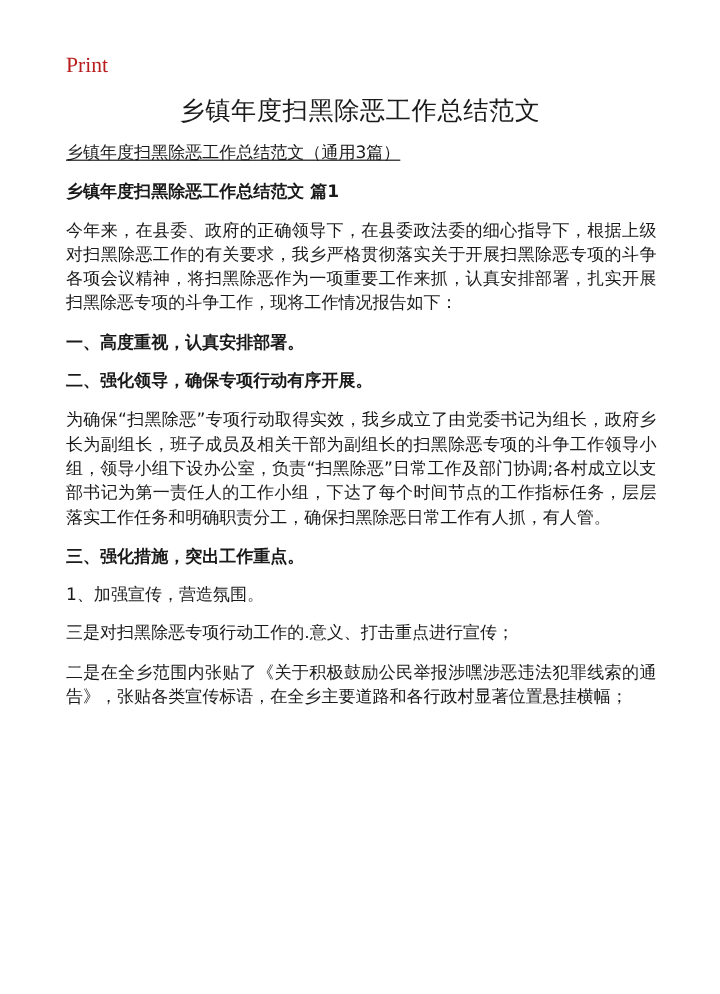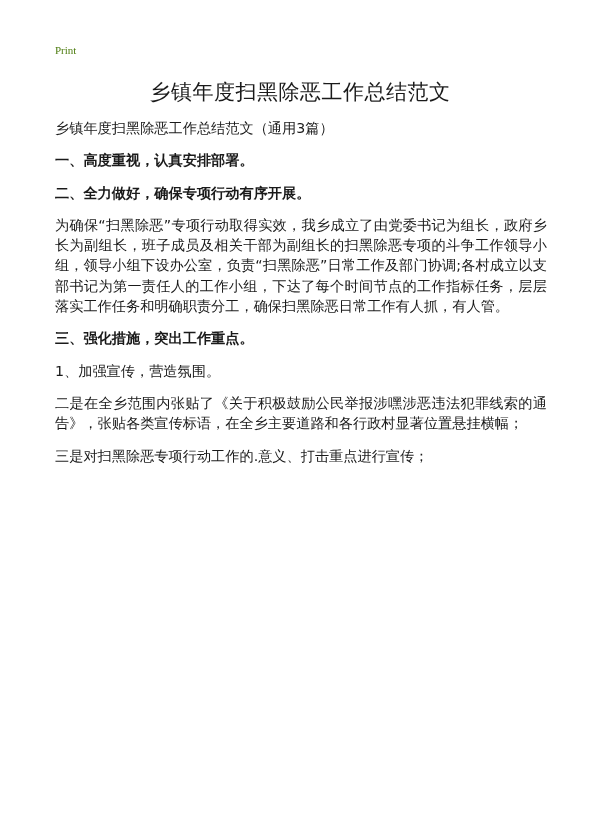--- a/index.html
+++ b/index.html
@@ -4,43 +4,45 @@
 <style>
   html, body { margin: 0; padding: 0; background: #ffffff; }
   body {
     width: 600px; height: 828px; overflow: hidden; position: relative;
     color: #1a1a1a;
     font-family: "DejaVu Sans", sans-serif;
   }
   .print {
     position: absolute; left: 55px; top: 44px;
     font-family: "Liberation Serif", "DejaVu Serif", serif;
-    font-size: 11px; color: #4d7c0f; text-align: right;
+    font-size: 18px; color: #b91c1c; text-align: right;
   }
   .title {
     position: absolute; left: 0; top: 78px; width: 600px; text-align: center;
     font-size: 21px; font-weight: normal; margin: 0; letter-spacing: 0.5px;
   }
   .content {
     position: absolute; left: 55px; top: 118px; width: 492px;
     font-size: 14.2px; line-height: 20.3px;
   }
   .content p { margin: 0 0 12px 0; text-align: justify; }
-  .content .subtitle { margin-bottom: 12px; }
+  .content .subtitle { margin-bottom: 12px; text-decoration: underline; }
   .content .h { font-weight: bold; margin-bottom: 12px; }
 </style>
 </head>
 <body>
 
 <div class="print">Print</div>
 
 <h1 class="title">乡镇年度扫黑除恶工作总结范文</h1>
 
 <div class="content">
   <p class="subtitle">乡镇年度扫黑除恶工作总结范文（通用3篇）</p>
+  <p class="h">乡镇年度扫黑除恶工作总结范文 篇1</p>
+  <p>今年来，在县委、政府的正确领导下，在县委政法委的细心指导下，根据上级对扫黑除恶工作的有关要求，我乡严格贯彻落实关于开展扫黑除恶专项的斗争各项会议精神，将扫黑除恶作为一项重要工作来抓，认真安排部署，扎实开展扫黑除恶专项的斗争工作，现将工作情况报告如下：</p>
   <p class="h">一、高度重视，认真安排部署。</p>
-  <p class="h">二、全力做好，确保专项行动有序开展。</p>
+  <p class="h">二、强化领导，确保专项行动有序开展。</p>
   <p>为确保“扫黑除恶”专项行动取得实效，我乡成立了由党委书记为组长，政府乡长为副组长，班子成员及相关干部为副组长的扫黑除恶专项的斗争工作领导小组，领导小组下设办公室，负责“扫黑除恶”日常工作及部门协调;各村成立以支部书记为第一责任人的工作小组，下达了每个时间节点的工作指标任务，层层落实工作任务和明确职责分工，确保扫黑除恶日常工作有人抓，有人管。</p>
   <p class="h">三、强化措施，突出工作重点。</p>
   <p>1、加强宣传，营造氛围。</p>
+  <p>三是对扫黑除恶专项行动工作的.意义、打击重点进行宣传；</p>
   <p>二是在全乡范围内张贴了《关于积极鼓励公民举报涉嘿涉恶违法犯罪线索的通告》，张贴各类宣传标语，在全乡主要道路和各行政村显著位置悬挂横幅；</p>
-  <p>三是对扫黑除恶专项行动工作的.意义、打击重点进行宣传；</p>
 </div>
 
 </body></html>

